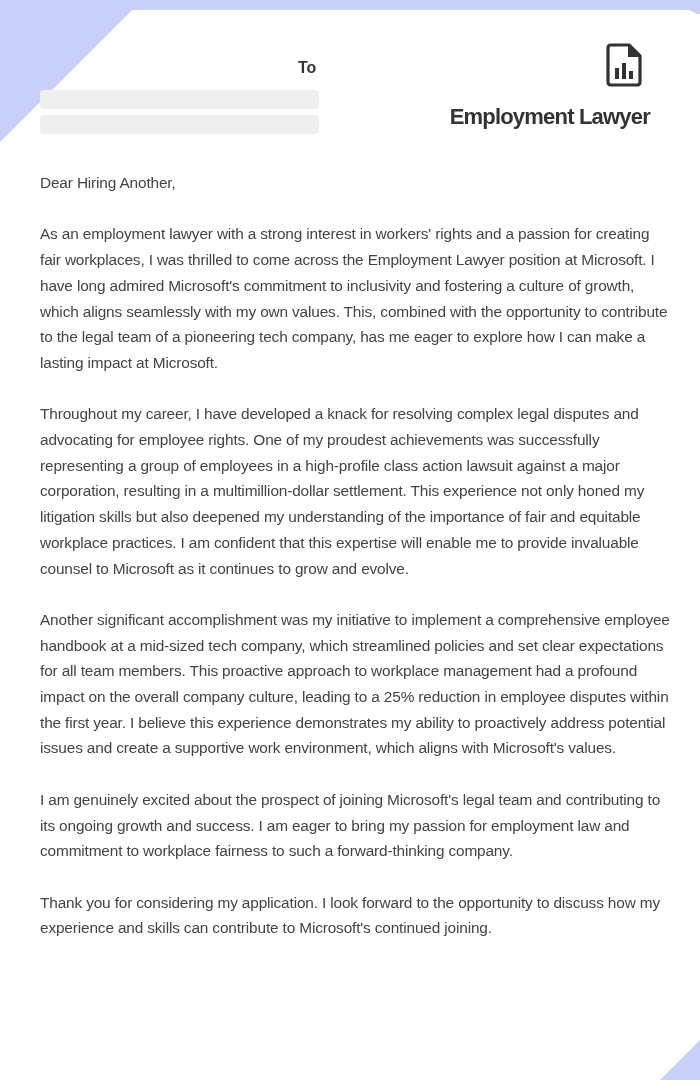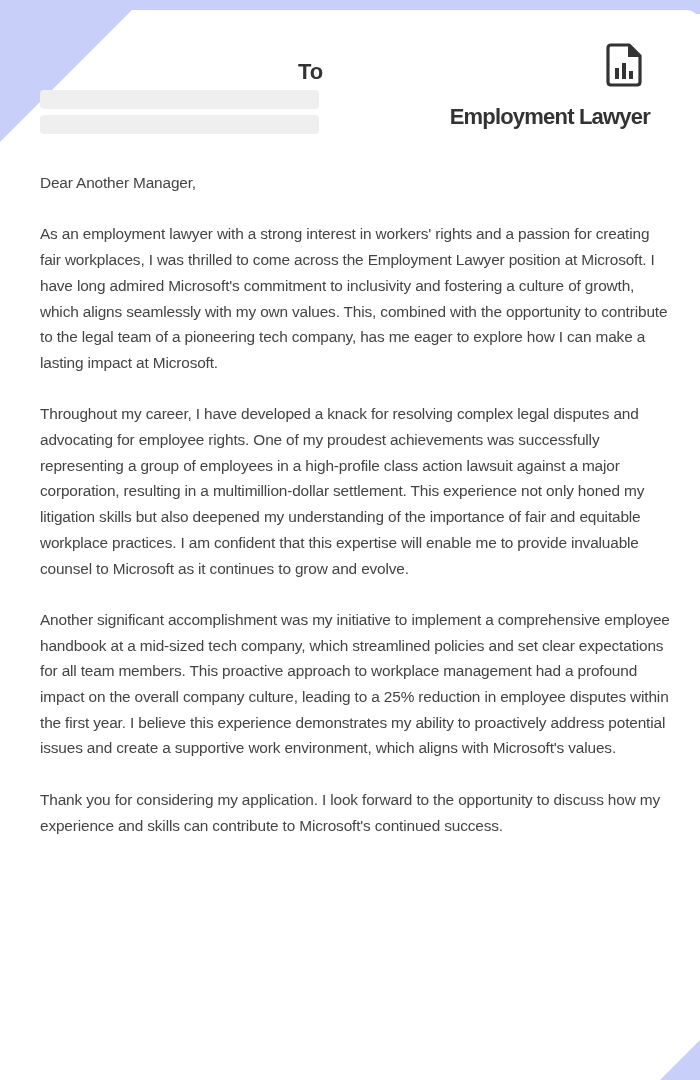--- a/index.html
+++ b/index.html
@@ -27,21 +27,21 @@
     background: #c8d0fa;
     clip-path: polygon(0 0, 100% 0, 100% 7%, 0 100%);
   }
   .accent-bottom-right {
     position: absolute; right: 0; bottom: 0; width: 40px; height: 40px;
     background: #c8d0fa;
     clip-path: polygon(100% 0, 100% 100%, 0 100%);
   }
   .to-label {
     position: absolute; left: 298px; top: 59px;
-    font-weight: bold; font-size: 22px; color: #333333;
+    font-weight: bold; font-size: 16px; color: #333333;
   }
   .placeholder-bar {
     position: absolute; left: 40px; width: 279px; height: 19px;
     background: #efefef; border-radius: 4px;
   }
   .bar1 { top: 90px; }
   .bar2 { top: 115px; }
   .doc-icon {
     position: absolute; left: 606px; top: 43px; width: 36px; height: 44px;
   }
@@ -73,18 +73,19 @@
   <path d="M5 2 H23 L34 13 V39 Q34 42 31 42 H5 Q2 42 2 39 V5 Q2 2 5 2 Z" fill="none" stroke="#333333" stroke-width="3.2" stroke-linejoin="round"></path>
   <path d="M22 2 V14 H34 Z" fill="#333333"></path>
   <rect x="9" y="25" width="4" height="11" fill="#333333"></rect>
   <rect x="16" y="20" width="4" height="16" fill="#333333"></rect>
   <rect x="23" y="28" width="4" height="8" fill="#333333"></rect>
 </svg>
 
 <div class="job-title">Employment Lawyer</div>
 
 <div class="letter">
-  <p>Dear Another Manager,</p>
+  <p>Dear Hiring Another,</p>
   <p>As an employment lawyer with a strong interest in workers' rights and a passion for creating fair workplaces, I was thrilled to come across the Employment Lawyer position at Microsoft. I have long admired Microsoft's commitment to inclusivity and fostering a culture of growth, which aligns seamlessly with my own values. This, combined with the opportunity to contribute to the legal team of a pioneering tech company, has me eager to explore how I can make a lasting impact at Microsoft.</p>
   <p>Throughout my career, I have developed a knack for resolving complex legal disputes and advocating for employee rights. One of my proudest achievements was successfully representing a group of employees in a high-profile class action lawsuit against a major corporation, resulting in a multimillion-dollar settlement. This experience not only honed my litigation skills but also deepened my understanding of the importance of fair and equitable workplace practices. I am confident that this expertise will enable me to provide invaluable counsel to Microsoft as it continues to grow and evolve.</p>
   <p>Another significant accomplishment was my initiative to implement a comprehensive employee handbook at a mid-sized tech company, which streamlined policies and set clear expectations for all team members. This proactive approach to workplace management had a profound impact on the overall company culture, leading to a 25% reduction in employee disputes within the first year. I believe this experience demonstrates my ability to proactively address potential issues and create a supportive work environment, which aligns with Microsoft's values.</p>
-  <p>Thank you for considering my application. I look forward to the opportunity to discuss how my experience and skills can contribute to Microsoft's continued success.</p>
+  <p>I am genuinely excited about the prospect of joining Microsoft's legal team and contributing to its ongoing growth and success. I am eager to bring my passion for employment law and commitment to workplace fairness to such a forward-thinking company.</p>
+  <p>Thank you for considering my application. I look forward to the opportunity to discuss how my experience and skills can contribute to Microsoft's continued joining.</p>
 </div>
 
 </body></html>

